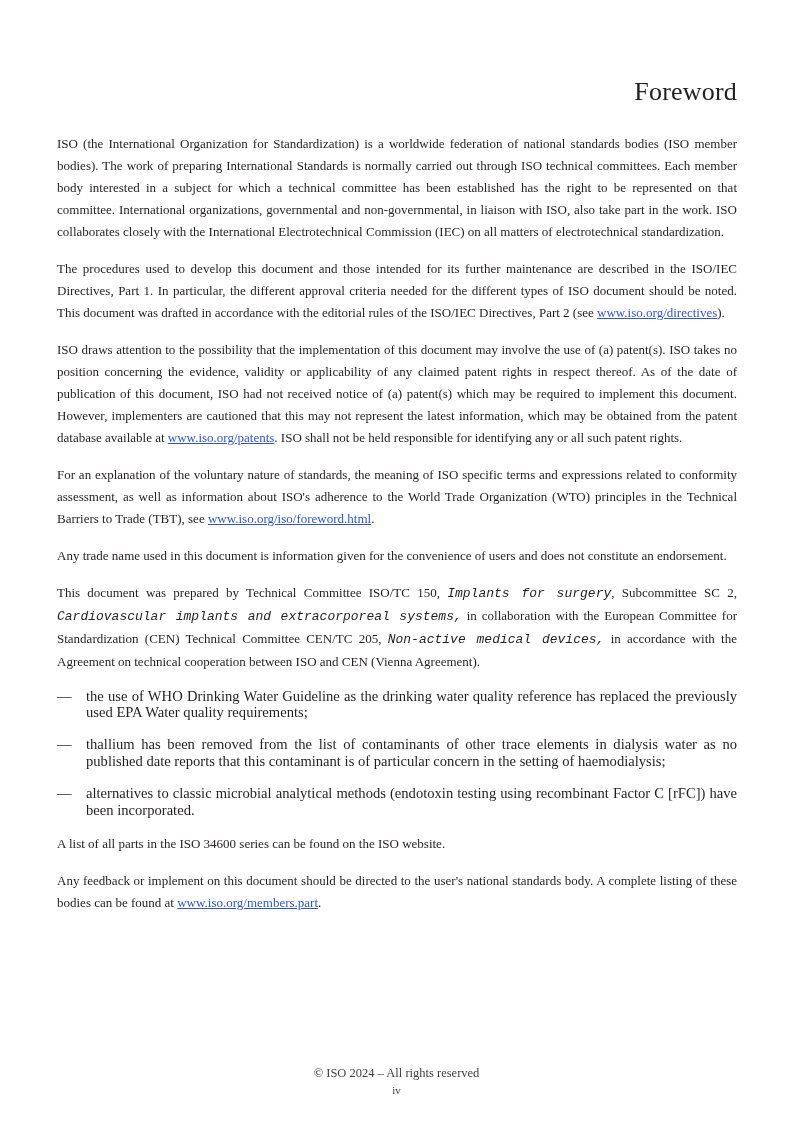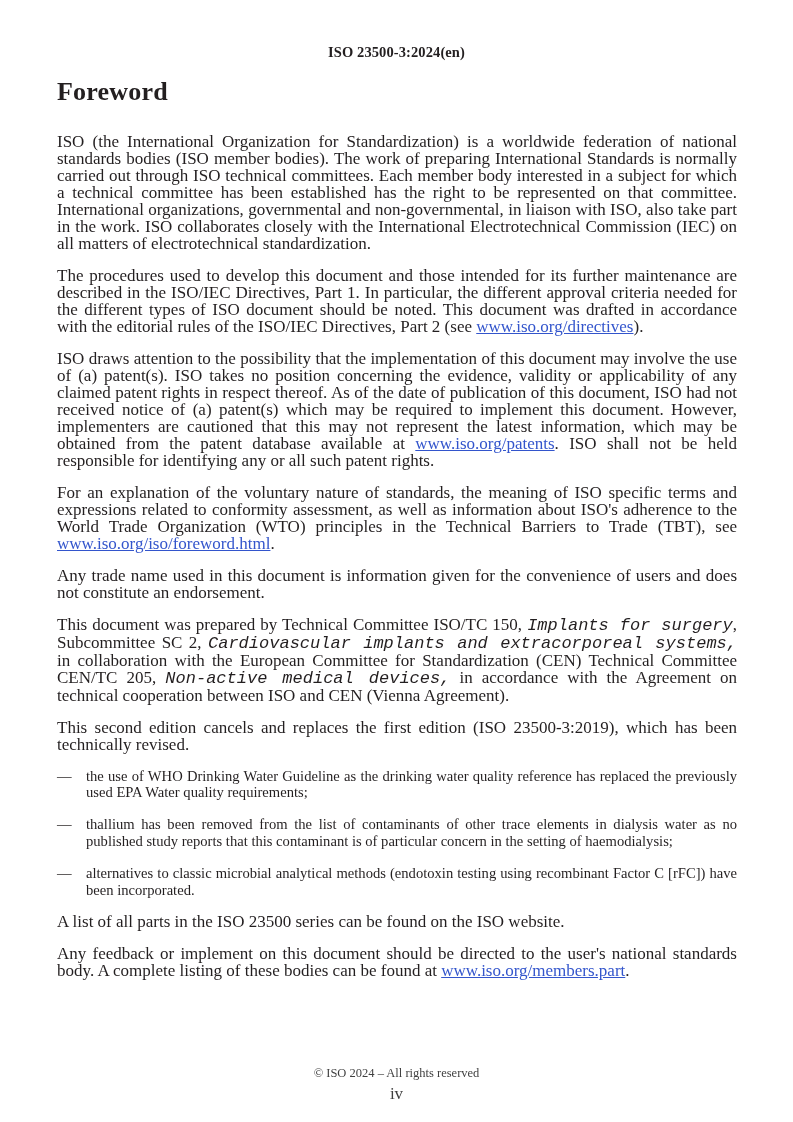--- a/index.html
+++ b/index.html
@@ -30,29 +30,30 @@
     color: #231f20;
   }
   .content {
     position: absolute;
     left: 57px;
     top: 78px;
     width: 680px;
   }
   h1.foreword-title {
     font-size: 26px;
-    font-weight: bold;
+    font-weight: normal;
     margin: 0 0 26px 0;
     letter-spacing: 0.2px;
     color: #231f20;
     line-height: 1.1;
+    text-align: right;
   }
   p.para {
-    font-size: 17px;
-    line-height: 17px;
+    font-size: 13px;
+    line-height: 22px;
     text-align: justify;
     margin: 0 0 15px 0;
     color: #231f20;
     hyphens: none;
   }
   p.para:last-child {
     margin-bottom: 0;
   }
   .list-block {
     margin: 0 0 15px 0;
@@ -88,66 +89,64 @@
     width: 100%;
     text-align: center;
   }
   .footer-copy {
     top: 1066px;
     font-size: 12.5px;
     color: #3f3f3f;
   }
   .footer-pageno {
     top: 1084px;
-    font-size: 17px;
+    font-size: 11px;
     color: #3f3f3f;
   }
 </style>
 </head>
 <body>
 
 <div class="page">
 
-  <div class="doc-header">ISO 23500-3:2024(en)</div>
 
   <div class="content">
 
     <h1 class="foreword-title">Foreword</h1>
 
     <p class="para">ISO (the International Organization for Standardization) is a worldwide federation of national standards bodies (ISO member bodies). The work of preparing International Standards is normally carried out through ISO technical committees. Each member body interested in a subject for which a technical committee has been established has the right to be represented on that committee. International organizations, governmental and non-governmental, in liaison with ISO, also take part in the work. ISO collaborates closely with the International Electrotechnical Commission (IEC) on all matters of electrotechnical standardization.</p>
 
     <p class="para"><span>The procedures used to develop this document and those intended for its further maintenance are described in the ISO/IEC Directives, Part 1. In particular, the different approval criteria needed for the different types of ISO document should be noted. This document was drafted in accordance with the editorial rules of the ISO/IEC Directives, Part 2 (see </span><a class="ext-link">www.iso.org/directives</a><span>).</span></p>
 
     <p class="para"><span>ISO draws attention to the possibility that the implementation of this document may involve the use of (a) patent(s). ISO takes no position concerning the evidence, validity or applicability of any claimed patent rights in respect thereof. As of the date of publication of this document, ISO had not received notice of (a) patent(s) which may be required to implement this document. However, implementers are cautioned that this may not represent the latest information, which may be obtained from the patent database available at </span><a class="ext-link">www.iso.org/patents</a><span>. ISO shall not be held responsible for identifying any or all such patent rights.</span></p>
 
     <p class="para"><span>For an explanation of the voluntary nature of standards, the meaning of ISO specific terms and expressions related to conformity assessment, as well as information about ISO's adherence to the World Trade Organization (WTO) principles in the Technical Barriers to Trade (TBT), see </span><a class="ext-link">www.iso.org/iso/foreword.html</a><span>.</span></p>
 
     <p class="para">Any trade name used in this document is information given for the convenience of users and does not constitute an endorsement.</p>
 
     <p class="para"><span>This document was prepared by Technical Committee ISO/TC 150, </span><span class="ital">Implants for surgery</span><span>, Subcommittee SC 2, </span><span class="ital">Cardiovascular implants and extracorporeal systems,</span><span> in collaboration with the European Committee for Standardization (CEN) Technical Committee CEN/TC 205, </span><span class="ital">Non-active medical devices,</span><span> in accordance with the Agreement on technical cooperation between ISO and CEN (Vienna Agreement).</span></p>
 
-    <p class="para">This second edition cancels and replaces the first edition (ISO 23500-3:2019), which has been technically revised.</p>
 
 
     <div class="list-block">
       <div class="list-item">
         <span class="dash">—</span>
         <span>the use of WHO Drinking Water Guideline as the drinking water quality reference has replaced the previously used EPA Water quality requirements;</span>
       </div>
       <div class="list-item">
         <span class="dash">—</span>
-        <span>thallium has been removed from the list of contaminants of other trace elements in dialysis water as no published study reports that this contaminant is of particular concern in the setting of haemodialysis;</span>
+        <span>thallium has been removed from the list of contaminants of other trace elements in dialysis water as no published date reports that this contaminant is of particular concern in the setting of haemodialysis;</span>
       </div>
       <div class="list-item">
         <span class="dash">—</span>
         <span>alternatives to classic microbial analytical methods (endotoxin testing using recombinant Factor C [rFC]) have been incorporated.</span>
       </div>
     </div>
 
-    <p class="para">A list of all parts in the ISO 23500 series can be found on the ISO website.</p>
+    <p class="para">A list of all parts in the ISO 34600 series can be found on the ISO website.</p>
 
     <p class="para"><span>Any feedback or implement on this document should be directed to the user's national standards body. A complete listing of these bodies can be found at </span><a class="ext-link">www.iso.org/members.part</a><span>.</span></p>
 
   </div>
 
   <div class="footer footer-copy">© ISO 2024 – All rights reserved</div>
   <div class="footer footer-pageno">iv</div>
 
 </div>
 

